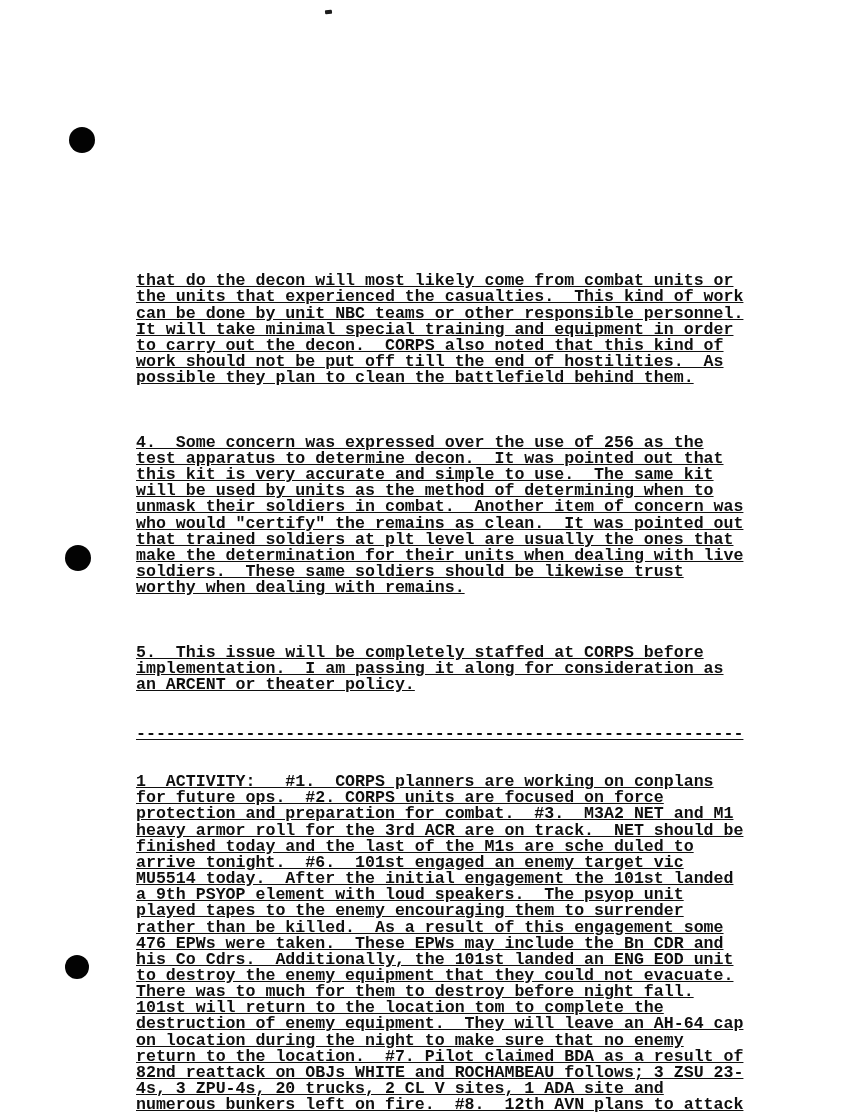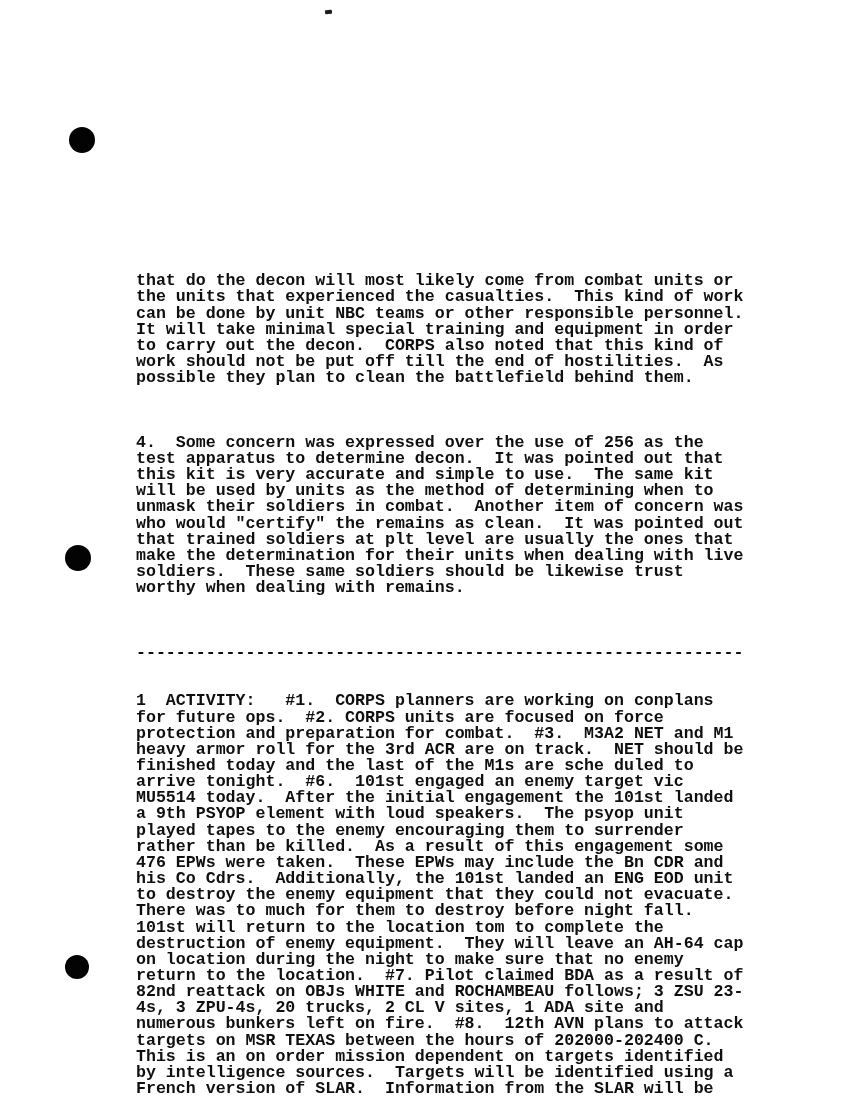--- a/index.html
+++ b/index.html
@@ -25,20 +25,21 @@
     font-family: "Liberation Mono", "DejaVu Sans Mono", monospace;
     font-weight: 700;
     font-size: 16.6px;
     line-height: 16.15px;
     color: #0f0f0f;
     white-space: pre;
     letter-spacing: 0;
   }
   .para {
     margin: 0 0 16.15px 0;
+    text-decoration: underline;
   }
   .para.tight {
     margin-bottom: 0;
   }
   .hole {
     position: absolute;
     background: #030303;
     border-radius: 50%;
   }
   .hole-1 { left: 69px;  top: 127px; width: 26px; height: 26px; }
@@ -77,20 +78,23 @@
     <div class="para">4.  Some concern was expressed over the use of 256 as the
 test apparatus to determine decon.  It was pointed out that
 this kit is very accurate and simple to use.  The same kit
 will be used by units as the method of determining when to
 unmask their soldiers in combat.  Another item of concern was
 who would "certify" the remains as clean.  It was pointed out
 that trained soldiers at plt level are usually the ones that
 make the determination for their units when dealing with live
 soldiers.  These same soldiers should be likewise trust
 worthy when dealing with remains.</div>
+    <div class="para tight">5.  This issue will be completely staffed at CORPS before
+implementation.  I am passing it along for consideration as
+an ARCENT or theater policy.</div>
     <div class="para tight">-------------------------------------------------------------</div>
     <div class="para tight">1  ACTIVITY:   #1.  CORPS planners are working on conplans
 for future ops.  #2. CORPS units are focused on force
 protection and preparation for combat.  #3.  M3A2 NET and M1
 heavy armor roll for the 3rd ACR are on track.  NET should be
 finished today and the last of the M1s are sche duled to
 arrive tonight.  #6.  101st engaged an enemy target vic
 MU5514 today.  After the initial engagement the 101st landed
 a 9th PSYOP element with loud speakers.  The psyop unit
 played tapes to the enemy encouraging them to surrender

